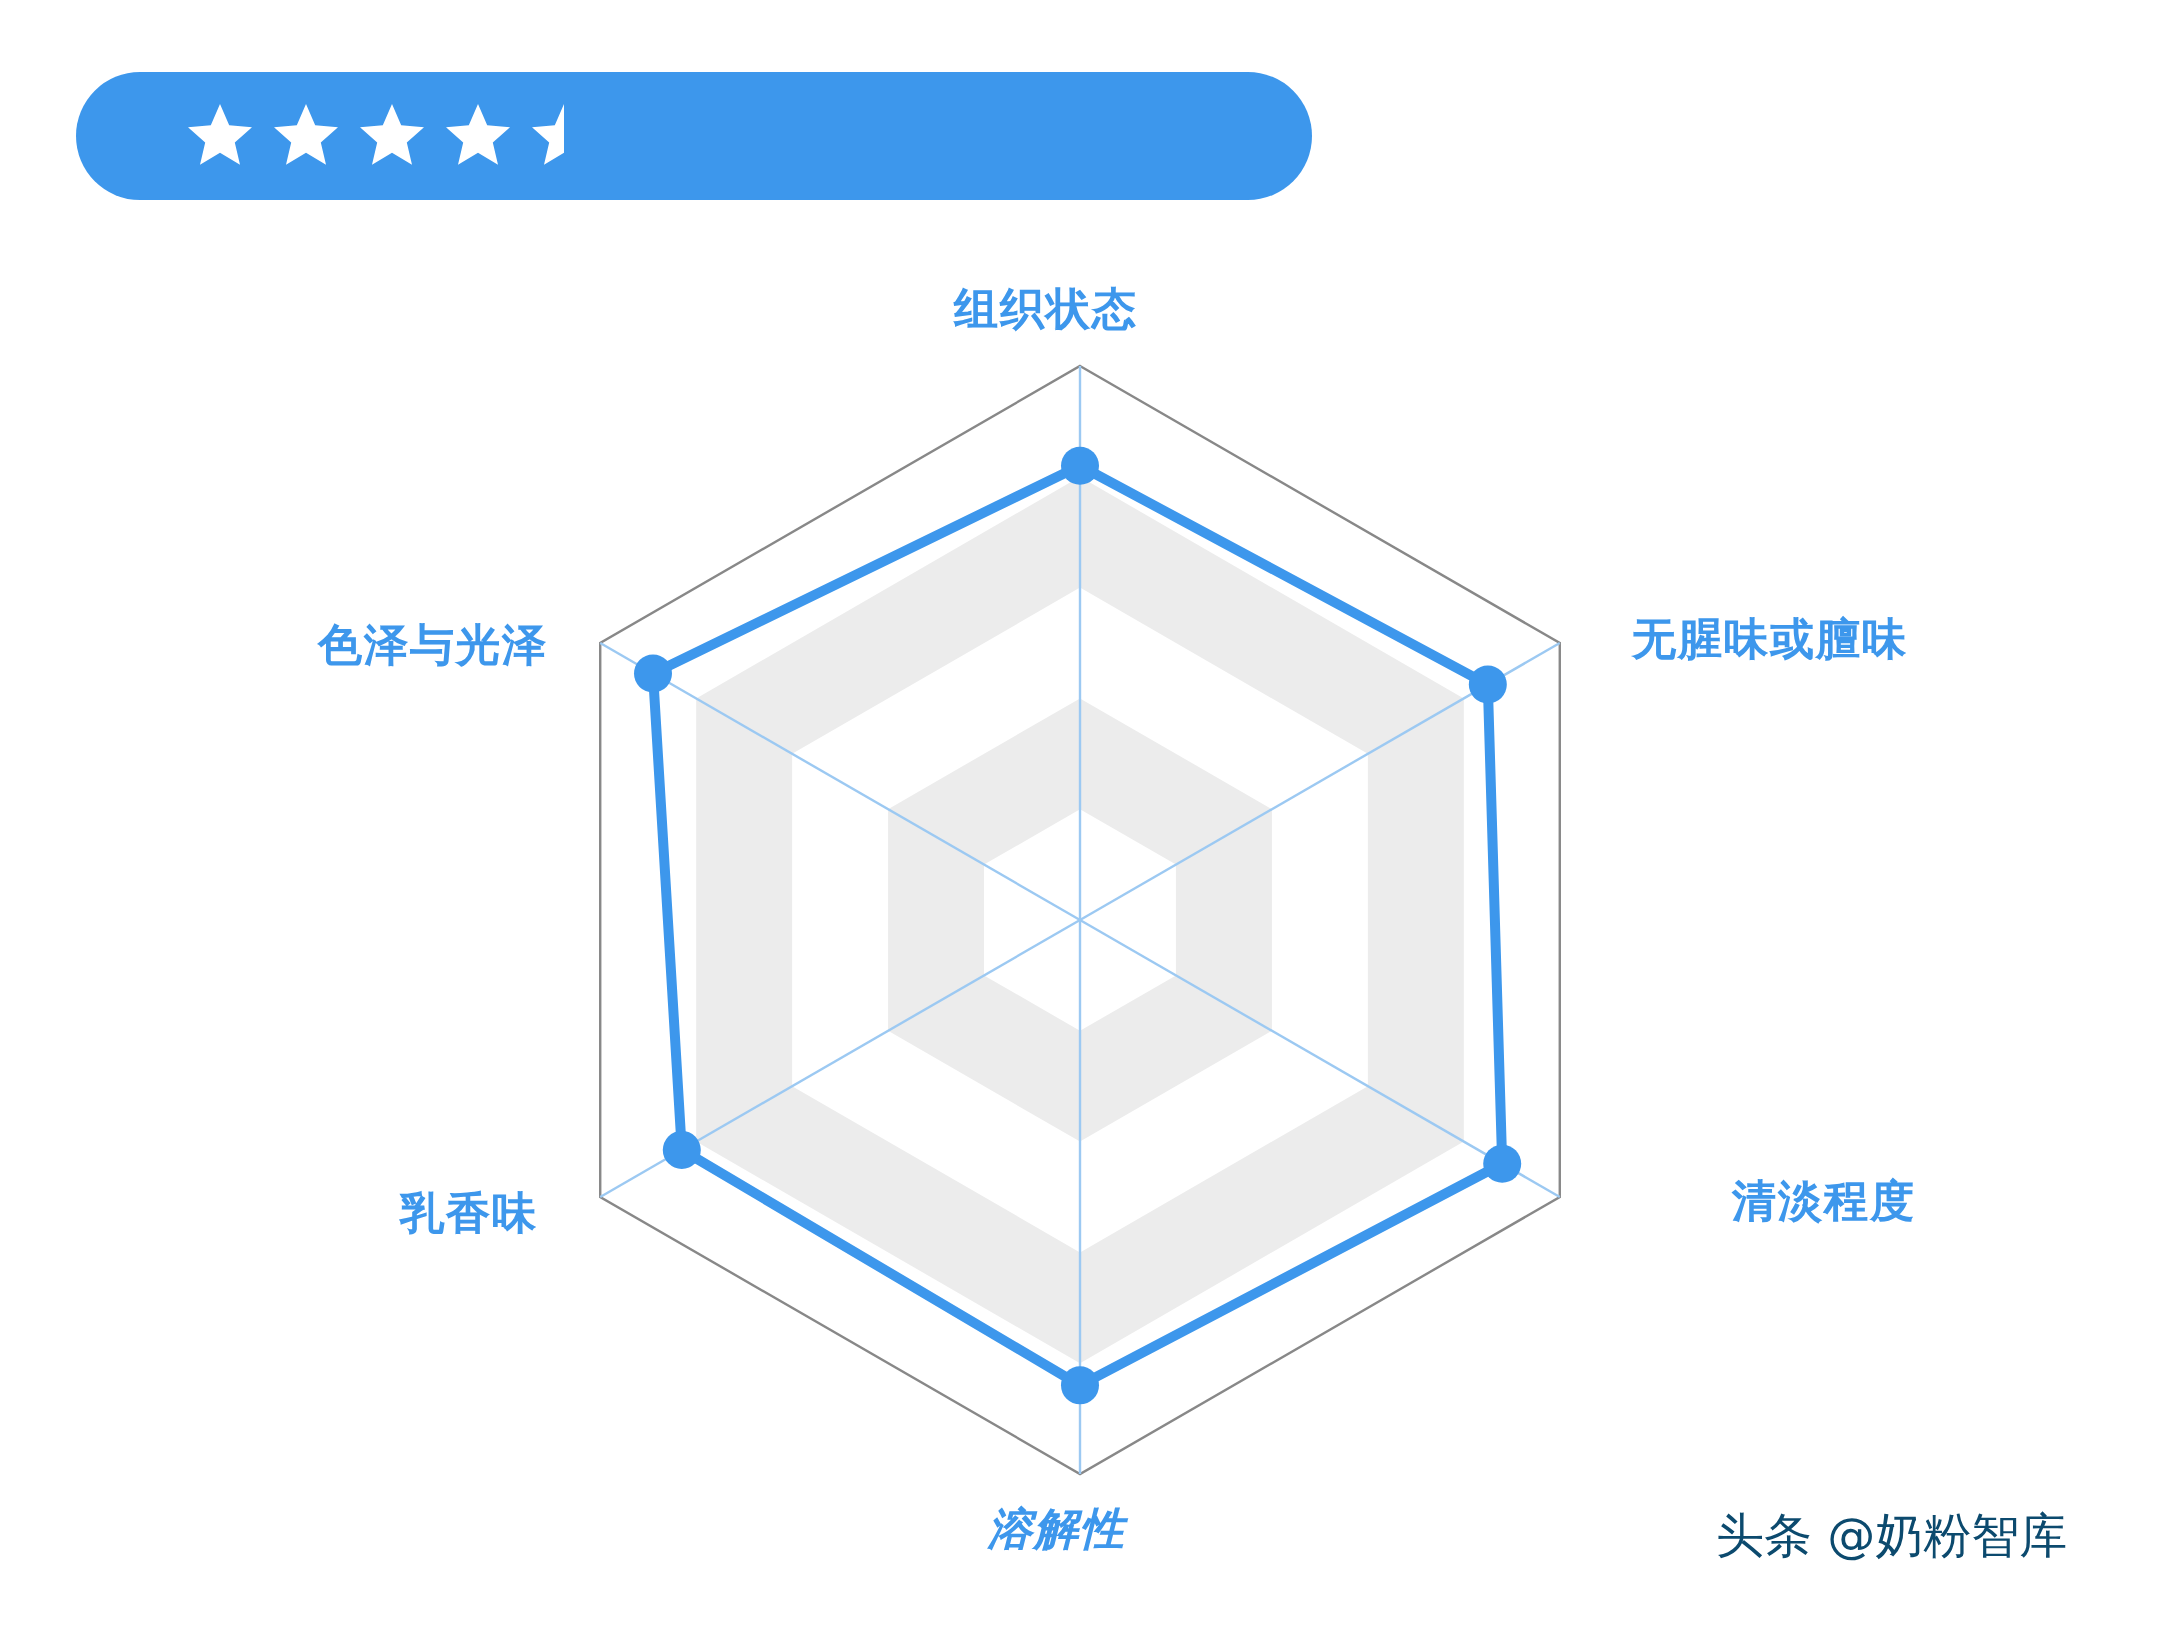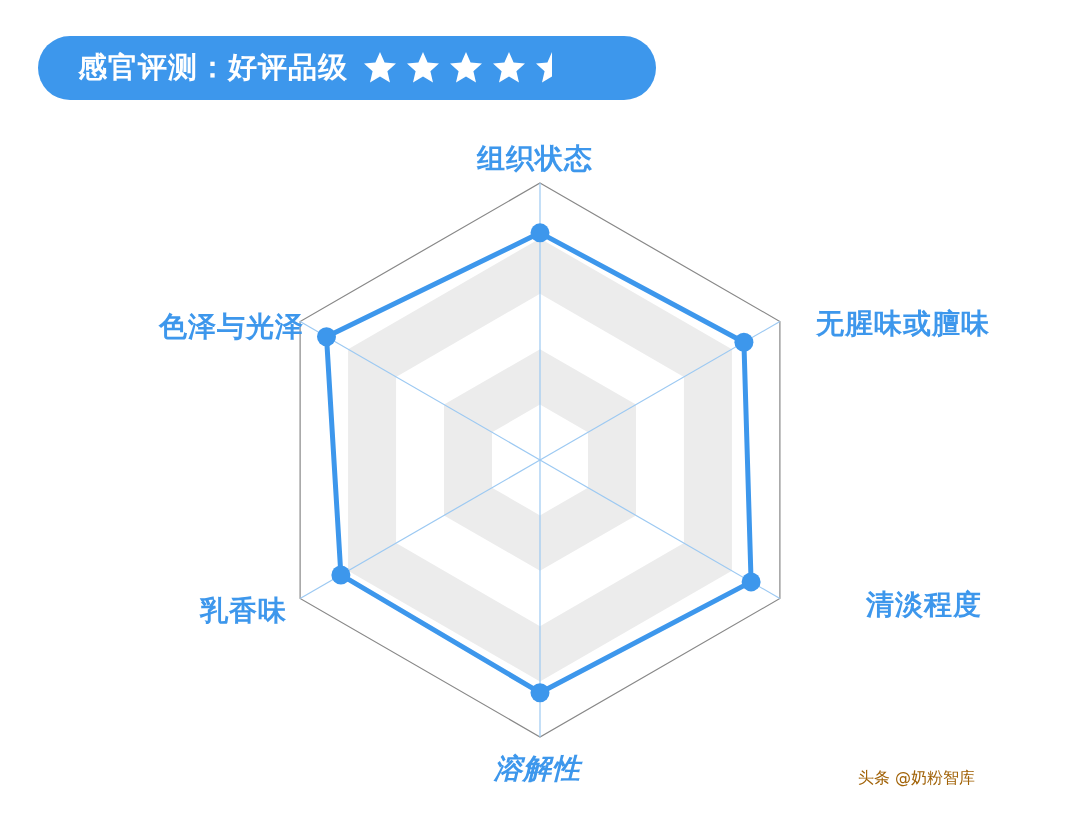--- a/index.html
+++ b/index.html
@@ -11,32 +11,31 @@
       position: absolute; left: 38px; top: 36px; width: 618px; height: 64px;
       border-radius: 32px; background: #3d97ec;
       display: flex; align-items: center; padding-left: 40px; box-sizing: border-box;
       color: #ffffff;
     }
     .banner-title { font-size: 29px; font-weight: bold; letter-spacing: 1px; white-space: nowrap; }
     .stars { display: flex; align-items: center; margin-left: 14px; gap: 7px; }
     .star { width: 36px; height: 36px; display: block; }
     svg.chart { position: absolute; left: 0; top: 0; }
     .axis-label {
-      position: absolute; color: #3d97ec; font-size: 28px; font-weight: bold; white-space: nowrap;
+      position: absolute; color: #3d97ec; font-size: 22px; font-weight: bold; white-space: nowrap;
       letter-spacing: 1px;
     }
     .watermark {
-      position: absolute; left: 858px; top: 768px; font-size: 16px; color: #a16207; white-space: nowrap;
+      position: absolute; left: 858px; top: 752px; font-size: 24px; color: #0c4a6e; white-space: nowrap;
     }
   </style>
 </head>
 <body>
 
 <div class="banner">
-  <span class="banner-title">感官评测：好评品级</span>
   <div class="stars" id="stars">
       <svg viewBox="0 0 36 36" class="star">
         <path d="M18 2 L22.6 12.6 L34 13.6 L25.4 21.2 L28 32.4 L18 26.4 L8 32.4 L10.6 21.2 L2 13.6 L13.4 12.6 Z" fill="#ffffff"></path>
       </svg>
       <svg viewBox="0 0 36 36" class="star">
         <path d="M18 2 L22.6 12.6 L34 13.6 L25.4 21.2 L28 32.4 L18 26.4 L8 32.4 L10.6 21.2 L2 13.6 L13.4 12.6 Z" fill="#ffffff"></path>
       </svg>
       <svg viewBox="0 0 36 36" class="star">
         <path d="M18 2 L22.6 12.6 L34 13.6 L25.4 21.2 L28 32.4 L18 26.4 L8 32.4 L10.6 21.2 L2 13.6 L13.4 12.6 Z" fill="#ffffff"></path>
       </svg>

